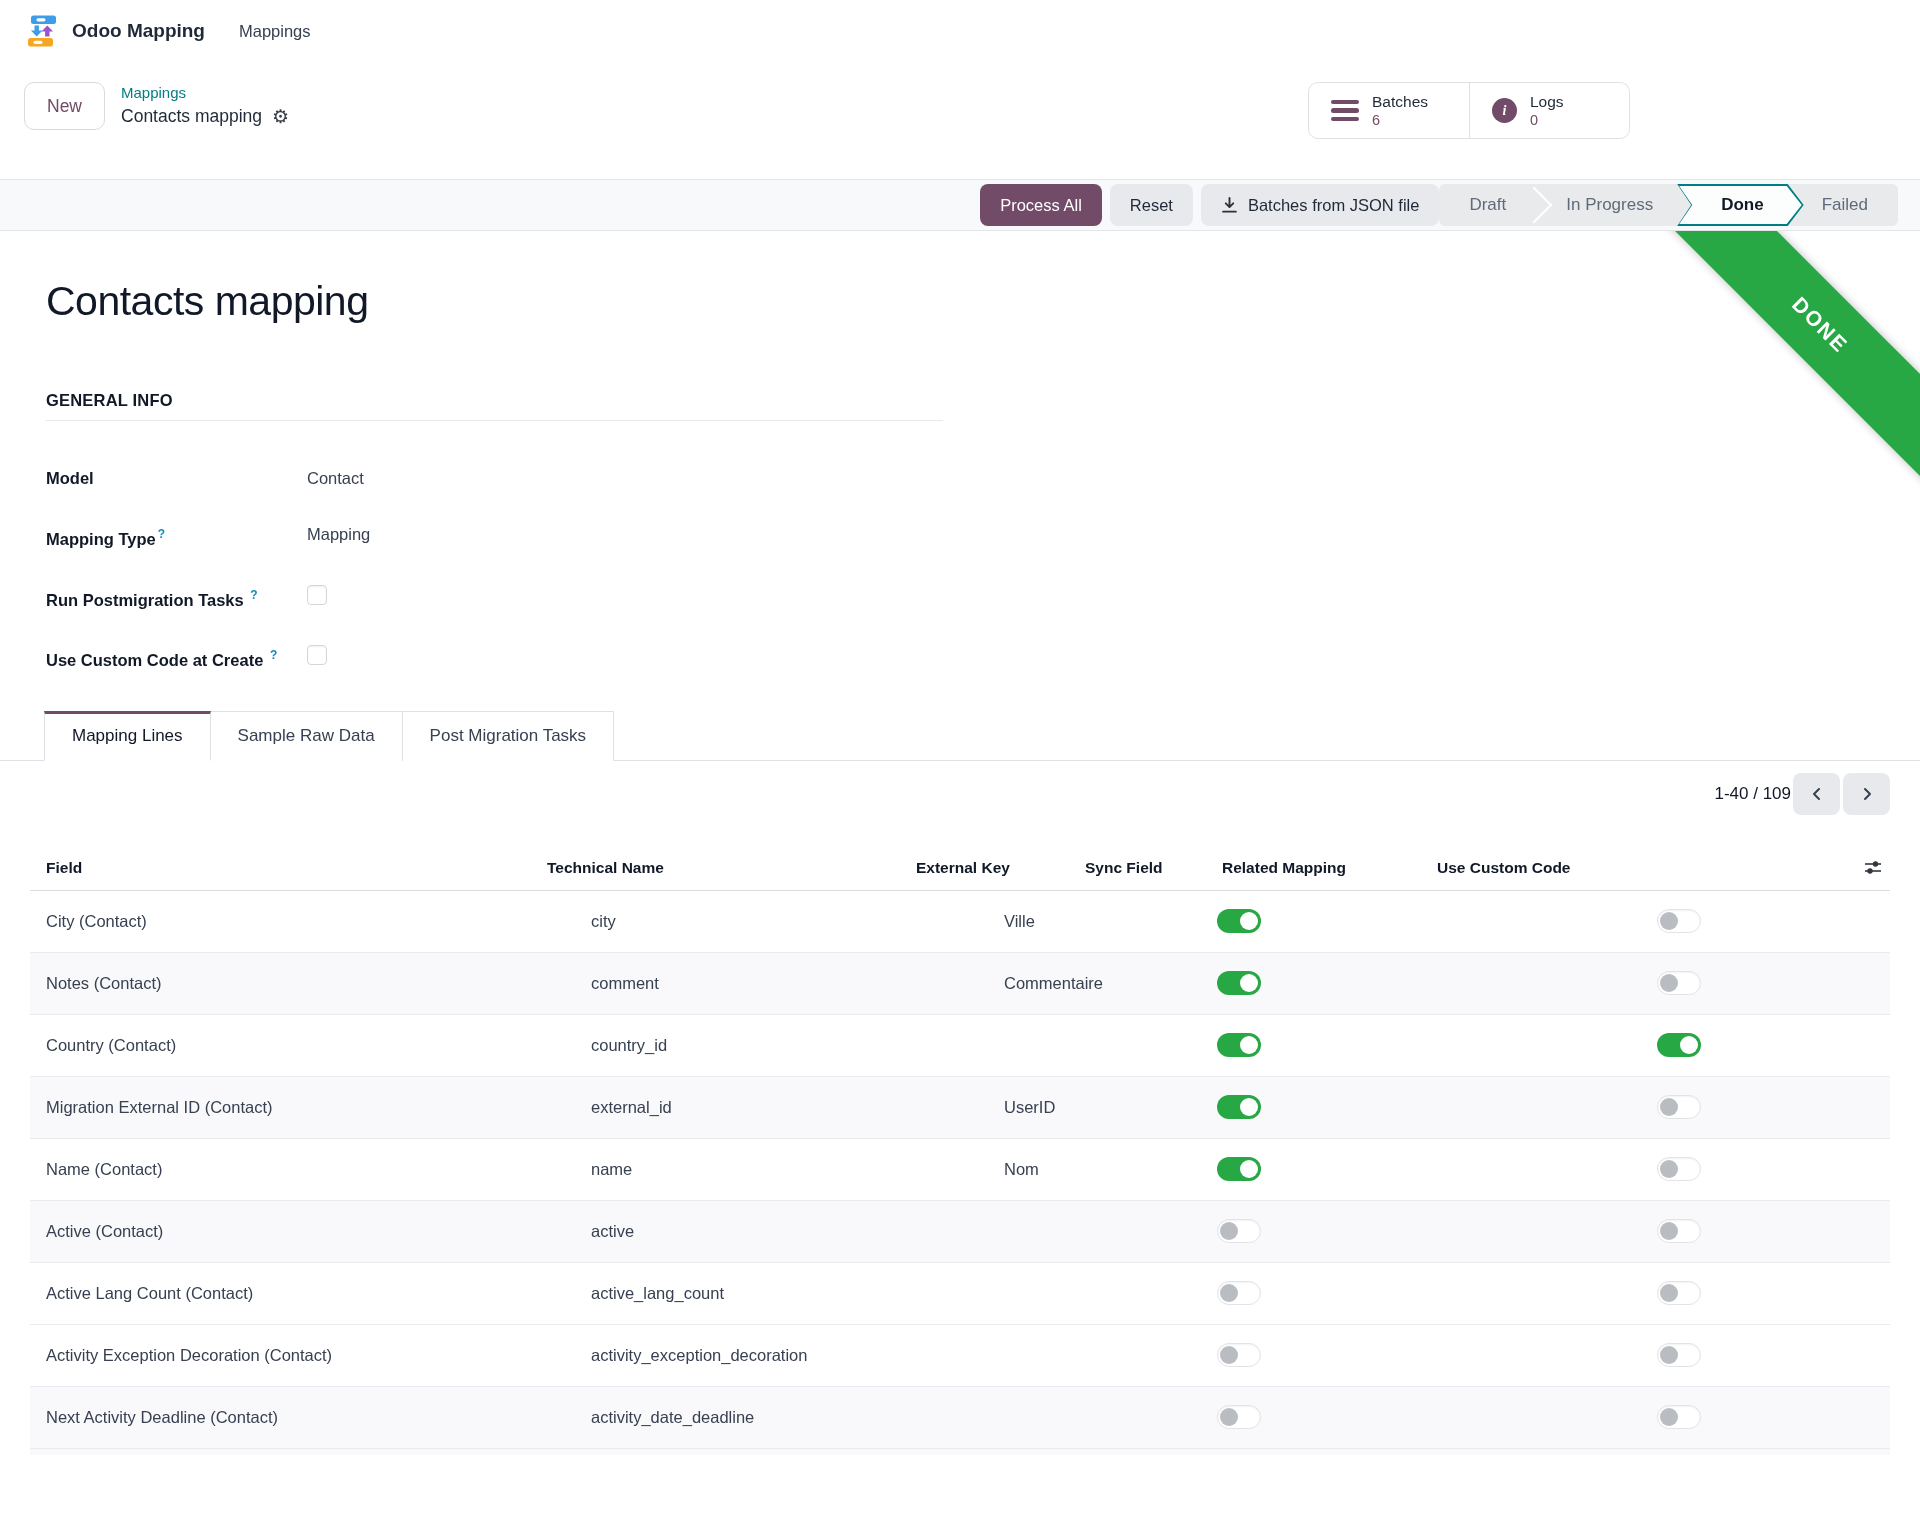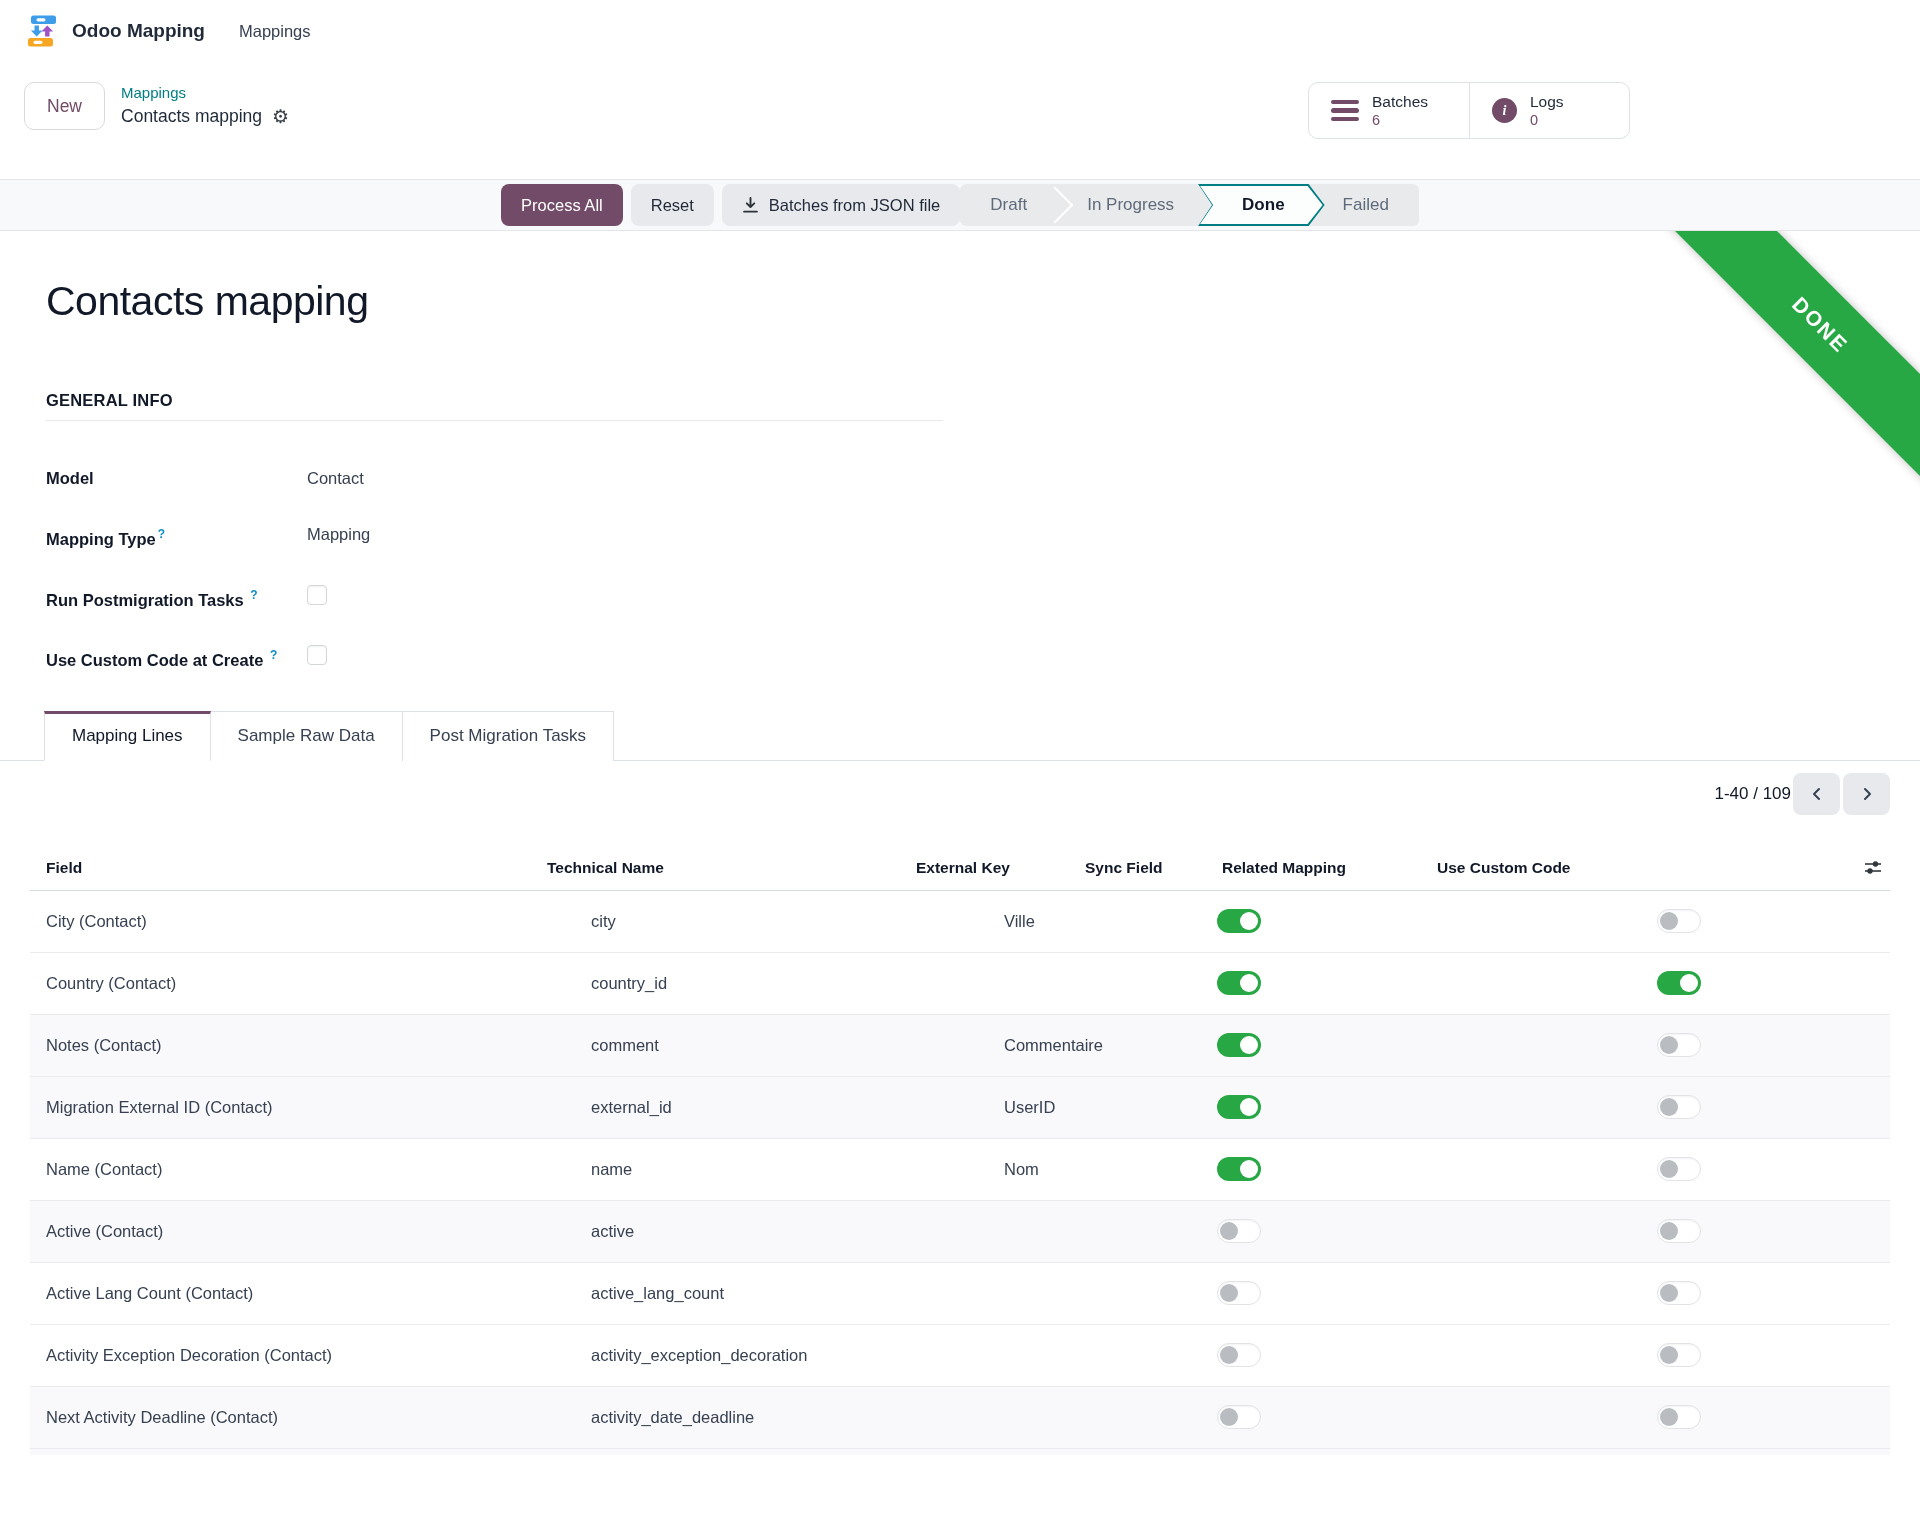--- a/index.html
+++ b/index.html
@@ -34,21 +34,21 @@
   .stat-value { font-size:14.5px; color:#714B67; line-height:18px; }
   .icon-bars { display:flex; flex-direction:column; gap:4px; width:28px; }
   .icon-bars span { display:block; height:4.5px; border-radius:2.5px; background:#714B67; }
   .icon-info { width:25px; height:25px; border-radius:50%; background:#714B67; color:#fff;
     display:flex; align-items:center; justify-content:center; font-size:14px; font-weight:700;
     font-family:"Liberation Serif", serif; font-style:italic; }
 
   
   .action-bar { height:52px; background:#f8f9fa; border-top:1px solid #e3e5e8;
     border-bottom:1px solid #e3e5e8; display:flex; align-items:center;
-    justify-content:center; padding:12px 22px; }
+    justify-content:flex-end; padding:12px 22px; }
   .ab-left { display:flex; gap:8px; }
   .btn { height:42px; border:none; border-radius:8px; font-size:16.5px; padding:0 20px;
     display:inline-flex; align-items:center; gap:10px; cursor:pointer; font-family:inherit; }
   .btn-primary { background:#714B67; color:#fff; }
   .btn-sec { background:#e7e9ed; color:#1f2937; }
 
   .statusbar { display:flex; align-items:stretch; height:42px; background:#e9eaec;
     border-radius:6px; }
   .step { display:flex; align-items:center; padding:0 30px; color:#5f6b7a; font-size:17px;
     cursor:pointer; position:relative; }
@@ -282,58 +282,58 @@
             <button class="trash-btn">
               <svg width="17" height="19" viewBox="0 0 17 19" fill="none" stroke="#343a40" stroke-width="1.3" stroke-linecap="round" stroke-linejoin="round">
                 <path d="M1.5 4.5h14"></path>
                 <path d="M6 4.5V2.9c0-.7.5-1.2 1.2-1.2h2.6c.7 0 1.2.5 1.2 1.2v1.6"></path>
                 <path d="M3.5 4.5l.8 12c.05.8.7 1.4 1.5 1.4h5.4c.8 0 1.45-.6 1.5-1.4l.8-12"></path>
                 <path d="M6.8 8v7M10.2 8v7"></path>
               </svg>
             </button>
           </div>
         </div>
-        <div class="trow">
-          <div class="c-field">Country (Contact)</div>
-          <div>country_id</div>
-          <div></div>
-          <div><span class="toggle on"><span class="knob"></span></span></div>
-          <div></div>
-          <div><span class="toggle on"><span class="knob"></span></span></div>
-          <div><span class="code-link">Code Editor</span></div>
-          <div class="c-trash">
-            <button class="trash-btn">
-              <svg width="17" height="19" viewBox="0 0 17 19" fill="none" stroke="#343a40" stroke-width="1.3" stroke-linecap="round" stroke-linejoin="round">
-                <path d="M1.5 4.5h14"></path>
-                <path d="M6 4.5V2.9c0-.7.5-1.2 1.2-1.2h2.6c.7 0 1.2.5 1.2 1.2v1.6"></path>
-                <path d="M3.5 4.5l.8 12c.05.8.7 1.4 1.5 1.4h5.4c.8 0 1.45-.6 1.5-1.4l.8-12"></path>
-                <path d="M6.8 8v7M10.2 8v7"></path>
-              </svg>
-            </button>
-          </div>
-        </div>
         <div class="trow alt">
           <div class="c-field">Notes (Contact)</div>
           <div>comment</div>
           <div>Commentaire</div>
           <div><span class="toggle on"><span class="knob"></span></span></div>
           <div></div>
           <div><span class="toggle off"><span class="knob"></span></span></div>
           <div></div>
           <div class="c-trash">
             <button class="trash-btn">
               <svg width="17" height="19" viewBox="0 0 17 19" fill="none" stroke="#343a40" stroke-width="1.3" stroke-linecap="round" stroke-linejoin="round">
                 <path d="M1.5 4.5h14"></path>
                 <path d="M6 4.5V2.9c0-.7.5-1.2 1.2-1.2h2.6c.7 0 1.2.5 1.2 1.2v1.6"></path>
                 <path d="M3.5 4.5l.8 12c.05.8.7 1.4 1.5 1.4h5.4c.8 0 1.45-.6 1.5-1.4l.8-12"></path>
                 <path d="M6.8 8v7M10.2 8v7"></path>
               </svg>
             </button>
           </div>
         </div>
+        <div class="trow">
+          <div class="c-field">Country (Contact)</div>
+          <div>country_id</div>
+          <div></div>
+          <div><span class="toggle on"><span class="knob"></span></span></div>
+          <div></div>
+          <div><span class="toggle on"><span class="knob"></span></span></div>
+          <div><span class="code-link">Code Editor</span></div>
+          <div class="c-trash">
+            <button class="trash-btn">
+              <svg width="17" height="19" viewBox="0 0 17 19" fill="none" stroke="#343a40" stroke-width="1.3" stroke-linecap="round" stroke-linejoin="round">
+                <path d="M1.5 4.5h14"></path>
+                <path d="M6 4.5V2.9c0-.7.5-1.2 1.2-1.2h2.6c.7 0 1.2.5 1.2 1.2v1.6"></path>
+                <path d="M3.5 4.5l.8 12c.05.8.7 1.4 1.5 1.4h5.4c.8 0 1.45-.6 1.5-1.4l.8-12"></path>
+                <path d="M6.8 8v7M10.2 8v7"></path>
+              </svg>
+            </button>
+          </div>
+        </div>
         <div class="trow alt">
           <div class="c-field">Migration External ID (Contact)</div>
           <div>external_id</div>
           <div>UserID</div>
           <div><span class="toggle on"><span class="knob"></span></span></div>
           <div></div>
           <div><span class="toggle off"><span class="knob"></span></span></div>
           <div></div>
           <div class="c-trash">
             <button class="trash-btn">

